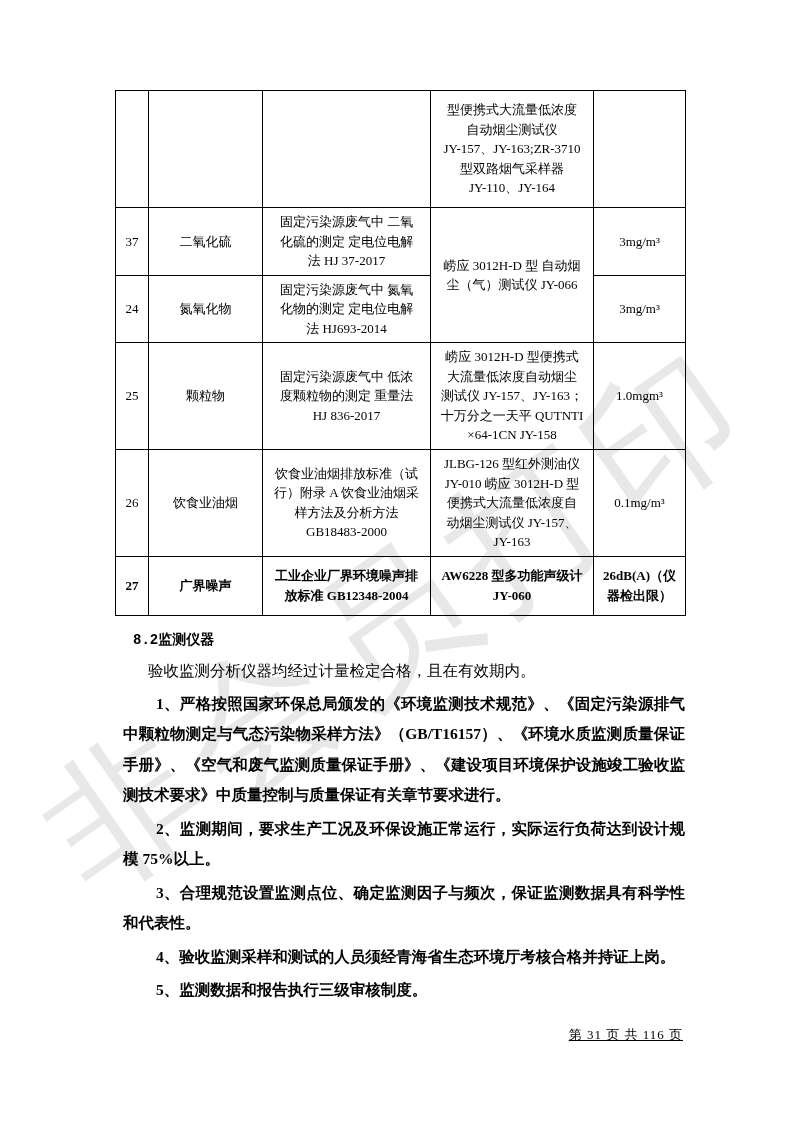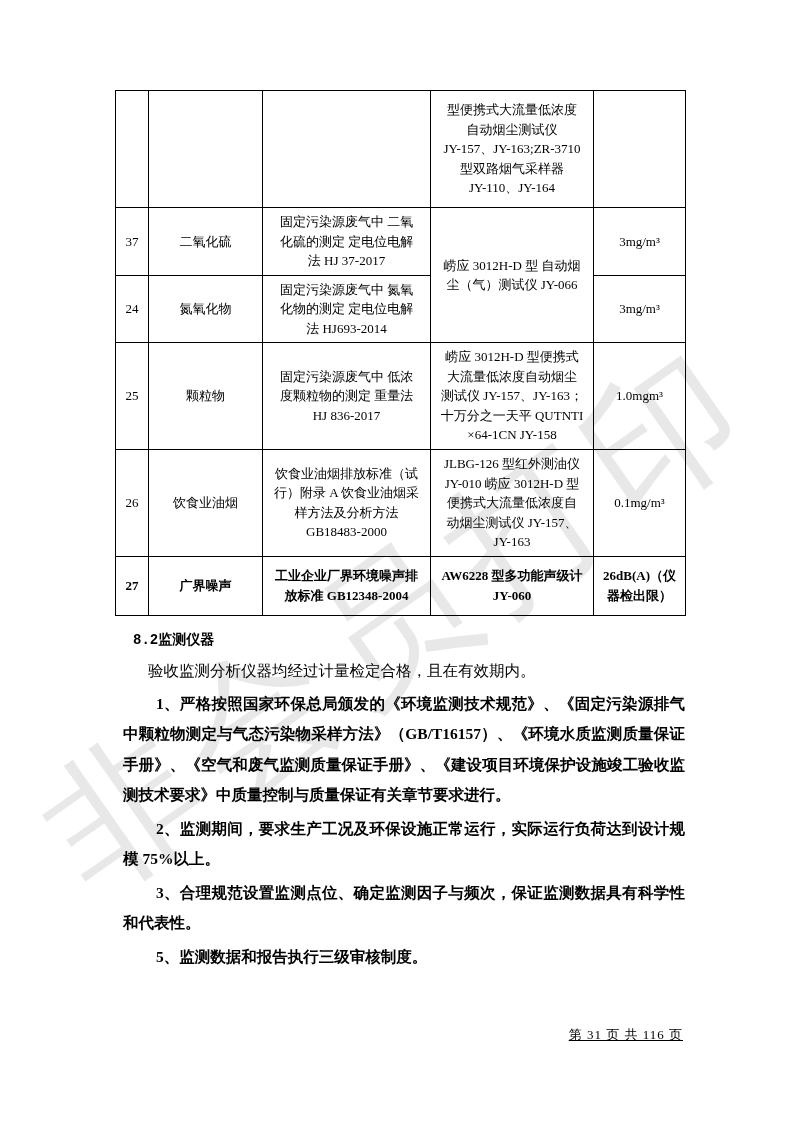--- a/index.html
+++ b/index.html
@@ -170,19 +170,20 @@
       </tr>
     </tbody>
       </table>
 
     <p class="sec-heading">8.2监测仪器</p>
     <p class="body-line">验收监测分析仪器均经过计量检定合格，且在有效期内。</p>
 
     <p class="para">1、严格按照国家环保总局颁发的《环境监测技术规范》、《固定污染源排气中颗粒物测定与气态污染物采样方法》（GB/T16157）、《环境水质监测质量保证手册》、《空气和废气监测质量保证手册》、《建设项目环境保护设施竣工验收监测技术要求》中质量控制与质量保证有关章节要求进行。</p>
     <p class="para">2、监测期间，要求生产工况及环保设施正常运行，实际运行负荷达到设计规模 75%以上。</p>
     <p class="para">3、合理规范设置监测点位、确定监测因子与频次，保证监测数据具有科学性和代表性。</p>
+    <p class="para">4、验收监测采样和测试的人员须经青海省生态环境厅考核合格并持证上岗。</p>
     <p class="para">5、监测数据和报告执行三级审核制度。</p>
 
   </div>
 
   <div class="footer">第 31 页 共 116 页</div>
 
 </div>
 
 </body></html>

